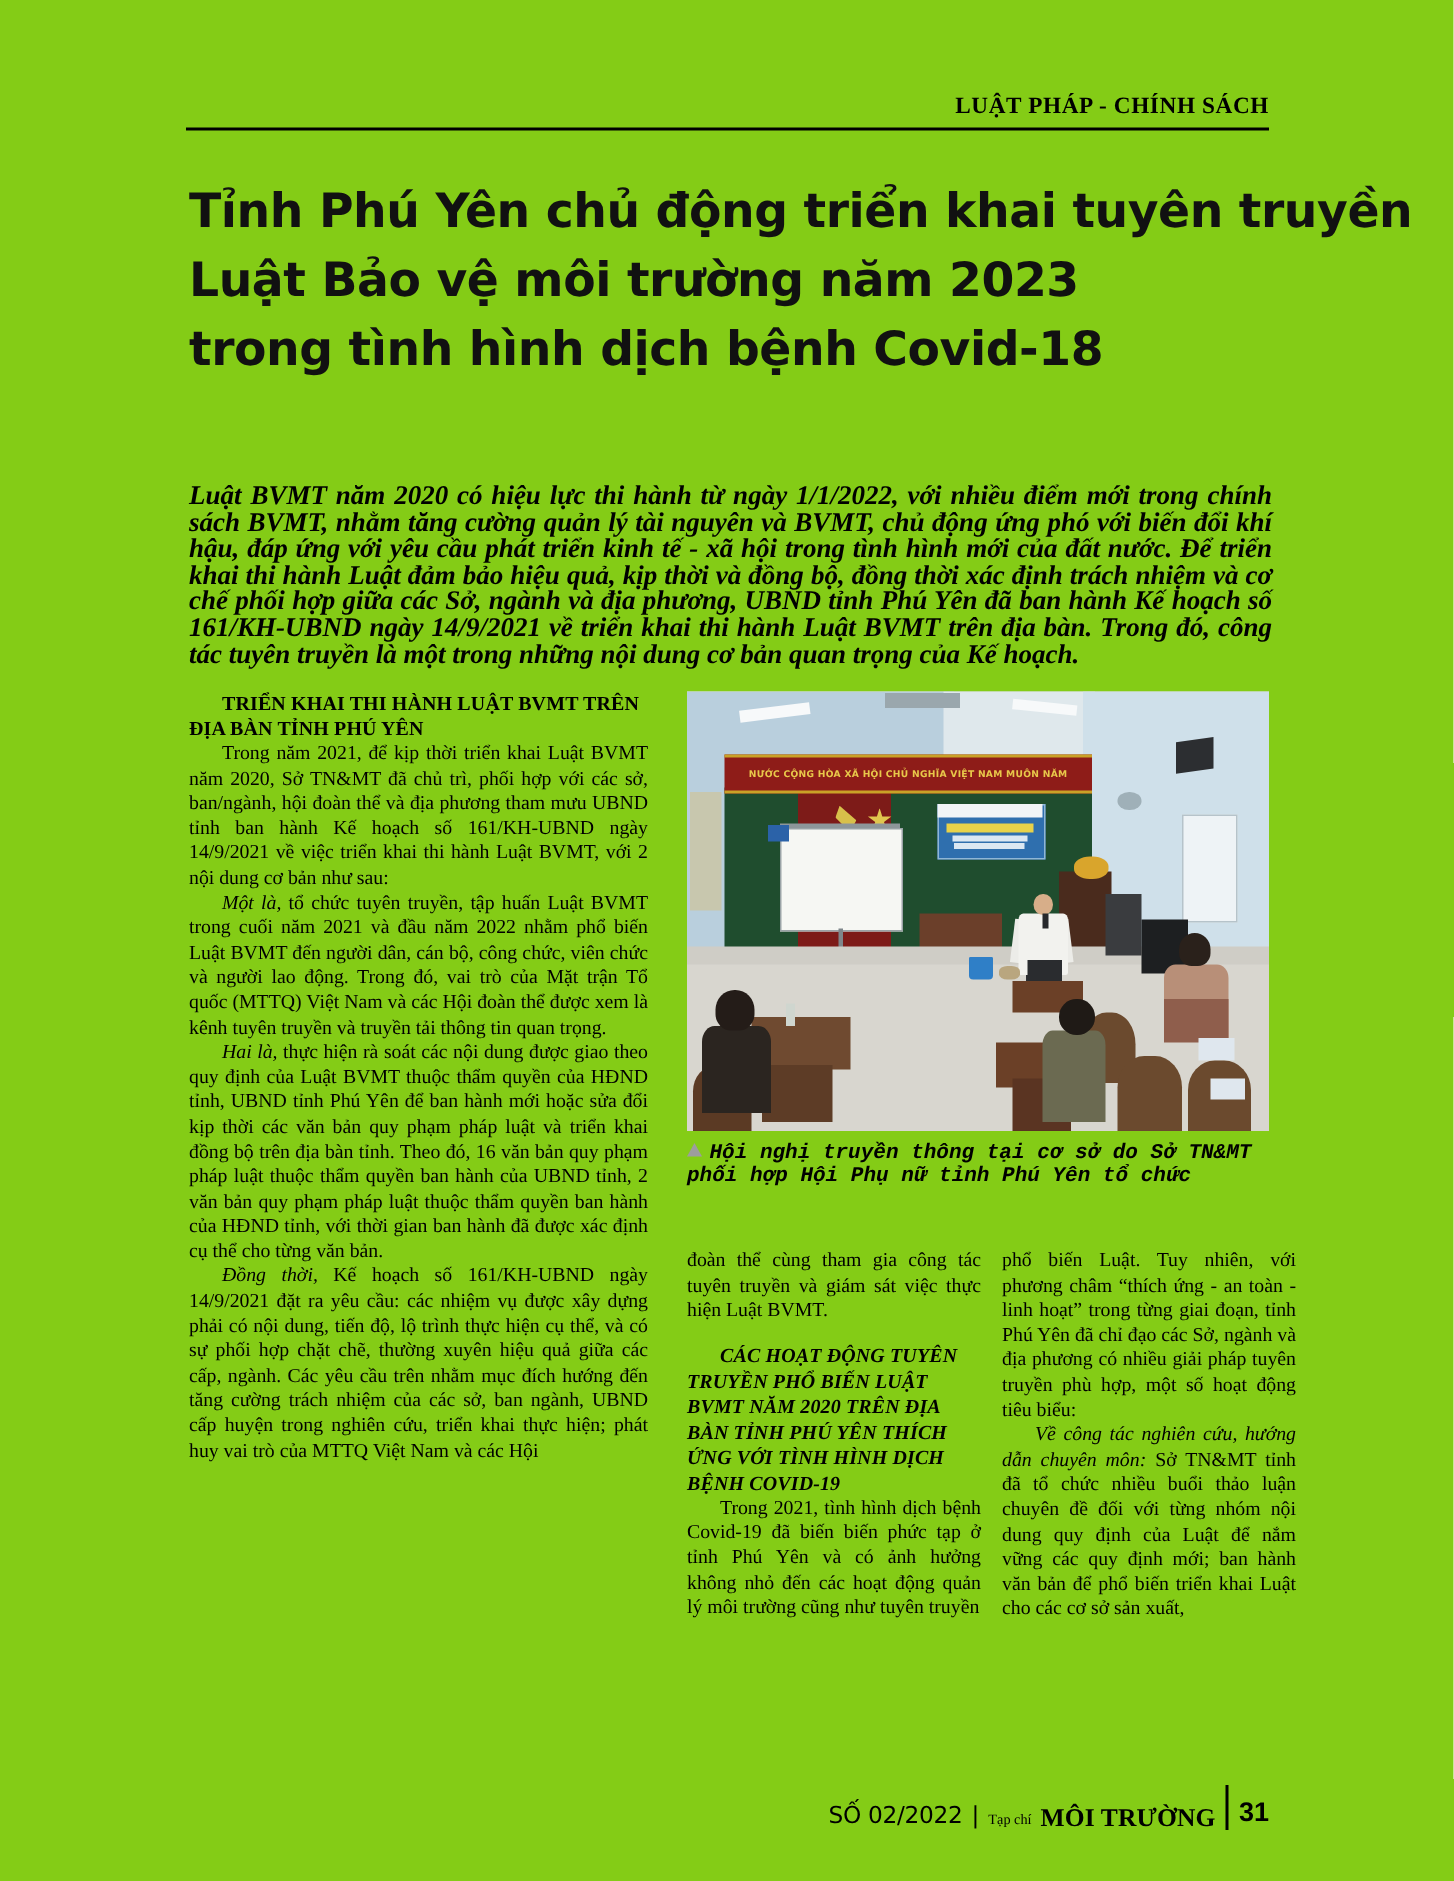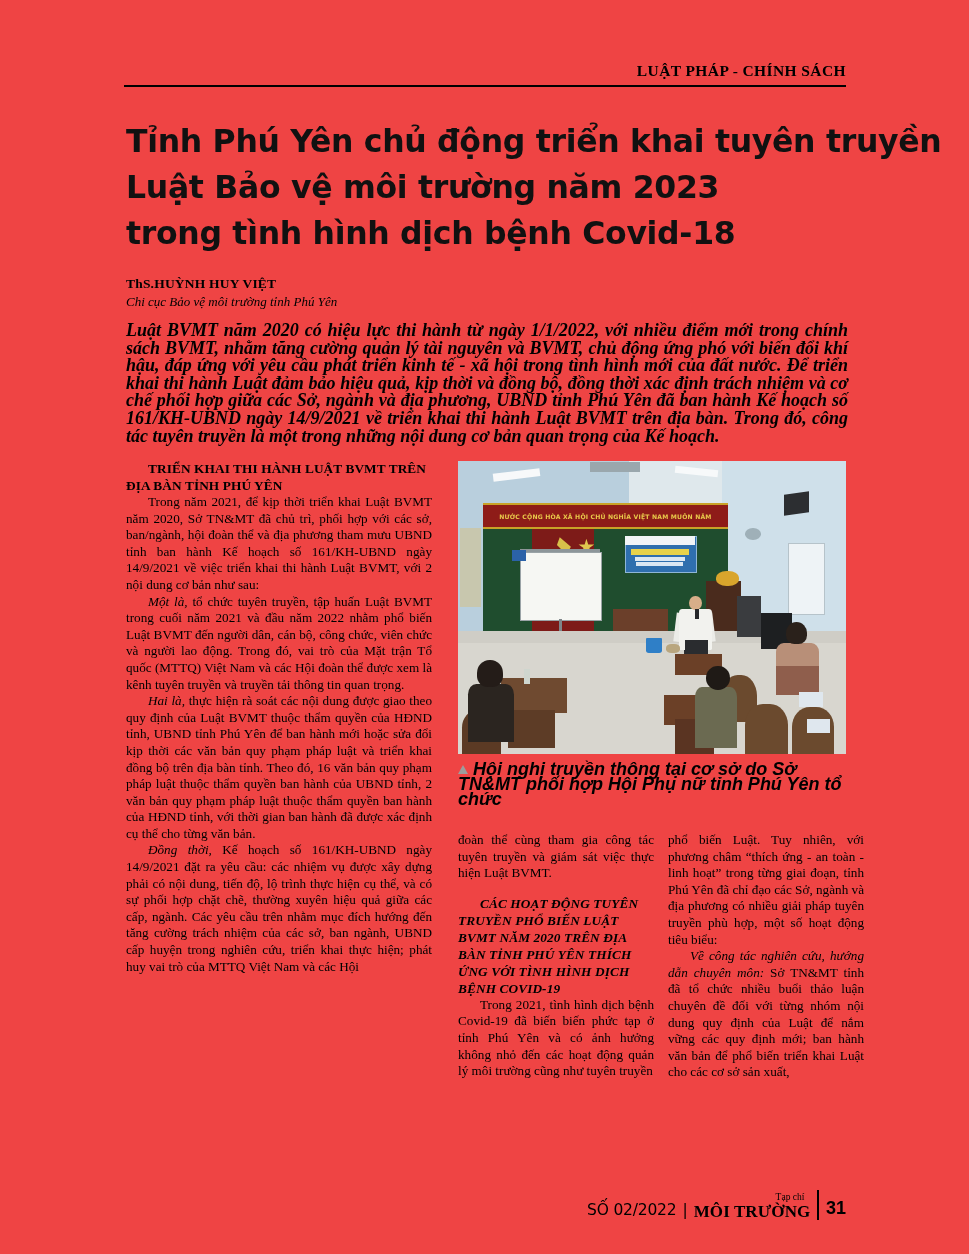--- a/index.html
+++ b/index.html
@@ -14,21 +14,21 @@
     font-family: "Liberation Serif", serif;
     color: #000000;
     overflow: hidden;
   }
 
   .page {
     position: absolute;
     left: 0; top: 0;
     width: 969px;
     height: 1254px;
-    background: #ef4444;
+    background: #84cc16;
   }
 
   
   .runhead {
     position: absolute;
     left: 124px;
     top: 62px;
     width: 722px;
     text-align: right;
     font-family: "Liberation Serif", serif;
@@ -228,24 +228,24 @@
   .ph-chairr3 { position:absolute; left:86%; top:84%; width:11%; height:16%; background:#6b4a2e; border-radius:42% 42% 0 0; }
   .ph-paper1 { position:absolute; left:88%; top:79%; width:6%; height:5%; background:#dfe7ee; }
   .ph-paper2 { position:absolute; left:90%; top:88%; width:6%; height:5%; background:#dfe7ee; }
 
   
   .caption {
     position: absolute;
     left: 458px;
     top: 762px;
     width: 390px;
-    font-family: Liberation Sans, sans-serif;
+    font-family: Liberation Mono, monospace;
     font-style: italic;
     font-weight: bold;
-    font-size: 18px;
+    font-size: 14px;
     line-height: 15px;
     text-align: left;
   }
   .cap-tri {
     display: inline-block;
     width: 0; height: 0;
     border-left: 5.5px solid transparent;
     border-right: 5.5px solid transparent;
     border-bottom: 9px solid #9d9d9d;
     margin-right: 5px;
@@ -270,21 +270,21 @@
     letter-spacing: -0.2px;
     padding-bottom: 1px;
   }
   .f-sep {
     font-family: "DejaVu Sans", sans-serif;
     font-size: 15.5px;
     padding: 0 6px 1px 6px;
   }
   .f-brandwrap {
     display: flex;
-    flex-direction: column;
+    flex-direction: row;
     align-items: flex-end;
     line-height: 1;
   }
   .f-tapchi {
     font-family: "Liberation Serif", serif;
     font-size: 9.5px;
     margin-bottom: 1px;
     margin-right: 6px;
   }
   .f-brand {
@@ -313,24 +313,20 @@
 
   <div class="runhead">LUẬT PHÁP - CHÍNH SÁCH</div>
   <div class="runhead-rule"></div>
 
   <div class="headline">
     <div>Tỉnh Phú Yên chủ động triển khai tuyên truyền</div>
     <div>Luật Bảo vệ môi trường năm 2023</div>
     <div>trong tình hình dịch bệnh Covid-18</div>
   </div>
 
-  <div class="byline">
-    <div class="byline-name">ThS.HUỲNH HUY VIỆT</div>
-    <div class="byline-affil">Chi cục Bảo vệ môi trường tỉnh Phú Yên</div>
-  </div>
 
   <div class="lead">Luật BVMT năm 2020 có hiệu lực thi hành từ ngày 1/1/2022, với nhiều điểm mới trong chính sách BVMT, nhằm tăng cường quản lý tài nguyên và BVMT, chủ động ứng phó với biến đổi khí hậu, đáp ứng với yêu cầu phát triển kinh tế - xã hội trong tình hình mới của đất nước. Để triển khai thi hành Luật đảm bảo hiệu quả, kịp thời và đồng bộ, đồng thời xác định trách nhiệm và cơ chế phối hợp giữa các Sở, ngành và địa phương, UBND tỉnh Phú Yên đã ban hành Kế hoạch số 161/KH-UBND ngày 14/9/2021 về triển khai thi hành Luật BVMT trên địa bàn. Trong đó, công tác tuyên truyền là một trong những nội dung cơ bản quan trọng của Kế hoạch.</div>
 
   <div class="photo-wrap">
     <div class="photo">
       <div class="ph-ceiling"></div>
       <div class="ph-wall-left"></div>
       <div class="ph-wall-mid"></div>
       <div class="ph-wall-right"></div>
       <div class="ph-vent"></div>

